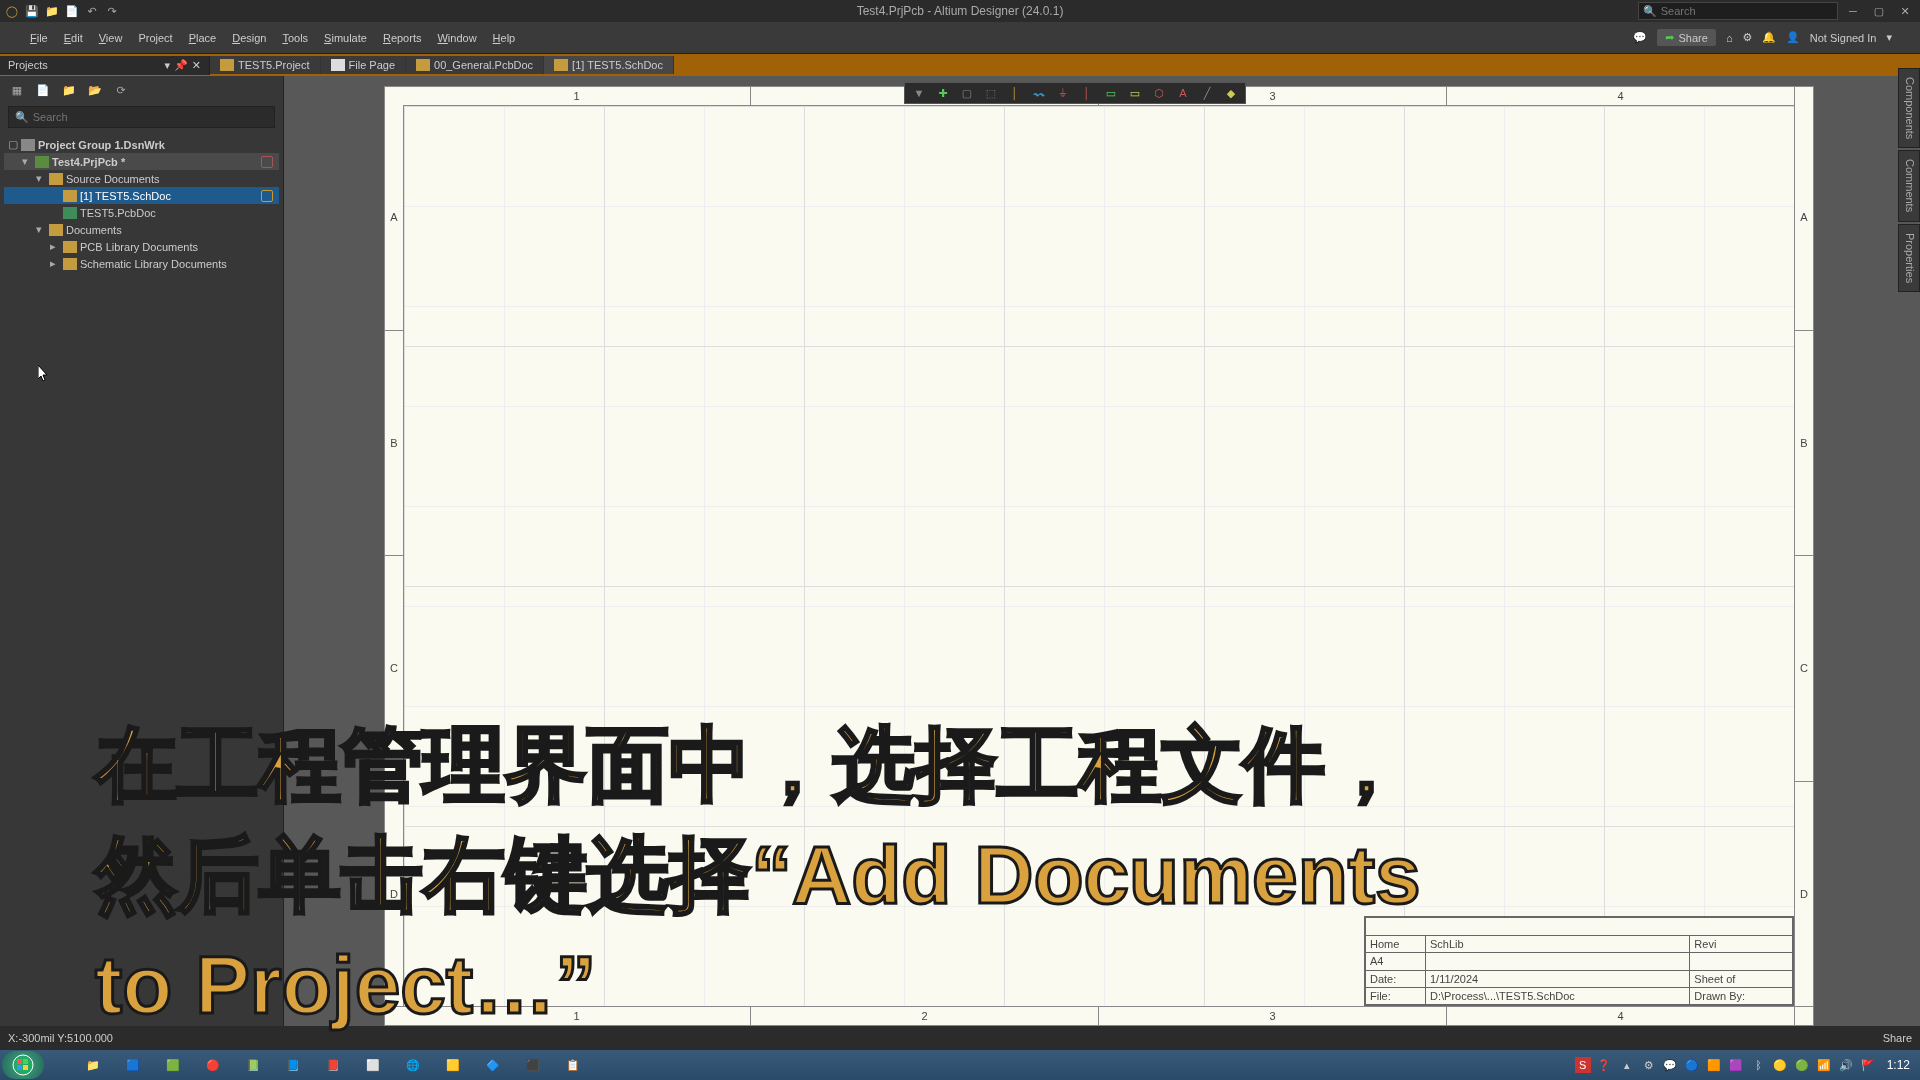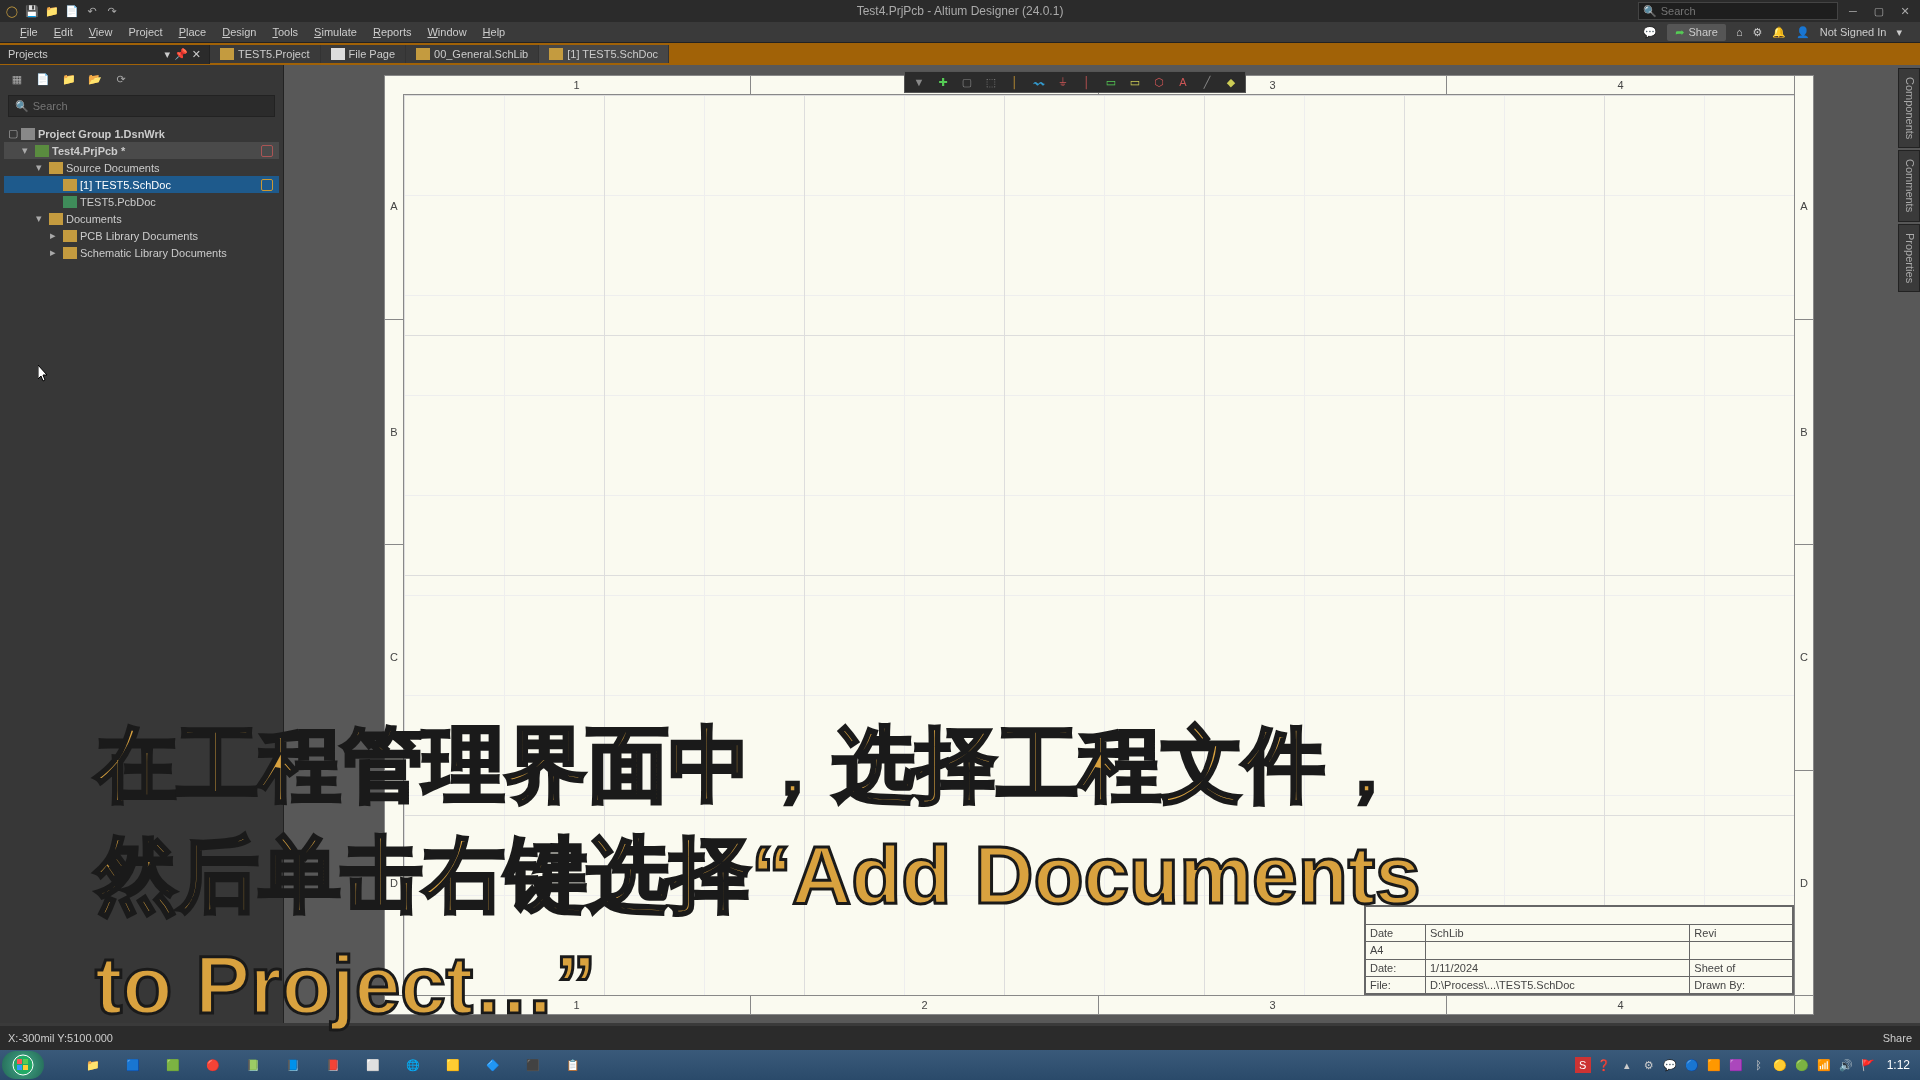--- a/index.html
+++ b/index.html
@@ -7,21 +7,21 @@
 
 .title-bar{height:22px;background:#2b2b2b;display:flex;align-items:center;position:relative;}
 .title-bar .left{display:flex;align-items:center;gap:4px;padding-left:4px;}
 .title-bar .icon-btn{width:16px;height:16px;display:flex;align-items:center;justify-content:center;cursor:pointer;color:#aaa;}
 .title-bar .center{position:absolute;left:50%;transform:translateX(-50%);color:#aaa;font-size:12px;}
 .title-bar .right{position:absolute;right:4px;display:flex;align-items:center;gap:4px;}
 .search-box{background:#1e1e1e;border:1px solid #444;width:200px;height:18px;display:flex;align-items:center;padding:0 4px;gap:4px;}
 .search-box input{background:transparent;border:none;color:#aaa;outline:none;width:140px;}
 .win-btn{width:22px;height:16px;display:flex;align-items:center;justify-content:center;cursor:pointer;color:#aaa;}
 
-.menu-bar{height:21px;background:#3a3a3a;display:flex;align-items:center;padding:0 12px;border-bottom:1px solid #222;}
+.menu-bar{height:32px;background:#3a3a3a;display:flex;align-items:center;padding:0 22px;border-bottom:1px solid #222;}
 .menu-bar .menu-item{padding:2px 8px;cursor:pointer;}
 .menu-bar .menu-item u{text-decoration:underline;}
 .menu-bar .spacer{flex:1;}
 .menu-bar .right-icons{display:flex;align-items:center;gap:10px;padding-right:6px;}
 .menu-bar .share-btn{background:#555;padding:2px 8px;border-radius:2px;display:flex;align-items:center;gap:4px;}
 
 .tab-bar{height:22px;background:#a16207;display:flex;align-items:center;}
 .panel-title{background:#2b2b2b;color:#ccc;padding:3px 8px;width:210px;display:flex;align-items:center;justify-content:space-between;border-right:1px solid #222;}
 .panel-title .ctrl{display:flex;gap:4px;}
 .doc-tab{padding:3px 10px;display:flex;align-items:center;gap:4px;cursor:pointer;border-right:1px solid #333;background:#3a3a3a;}
@@ -154,21 +154,21 @@
   <div class="doc-tab">
       <span class="ico ico-sch"></span>
       <span>TEST5.Project</span>
     </div>
   <div class="doc-tab">
       <span class="ico ico-home"></span>
       <span>File Page</span>
     </div>
   <div class="doc-tab">
       <span class="ico ico-lib"></span>
-      <span>00_General.SchLib</span>
+      <span>00_General.PcbDoc</span>
     </div>
   <div class="doc-tab active">
       <span class="ico ico-sch"></span>
       <span>[1] TEST5.SchDoc</span>
     </div>
 </div>
 
 <div class="main">
 
   <div class="projects">
@@ -258,21 +258,21 @@
       <div class="sheet-inner">
         <div class="grid"></div>
         <div class="grid2"></div>
         <div class="title-block">
           <table style="width:100%;height:100%;border-collapse:collapse;">
             <tbody>
                 <tr style="height:18px;">
                   <td colspan="4"></td>
                 </tr>
             <tr>
-                  <td style="width:60px;">Date</td>
+                  <td style="width:60px;">Home</td>
                   <td>SchLib</td>
                   <td colspan="2">Revi</td>
                 </tr>
             <tr>
                   <td>A4</td>
                   <td></td>
                   <td colspan="2"></td>
                 </tr>
             <tr>
                   <td>Date:</td>

